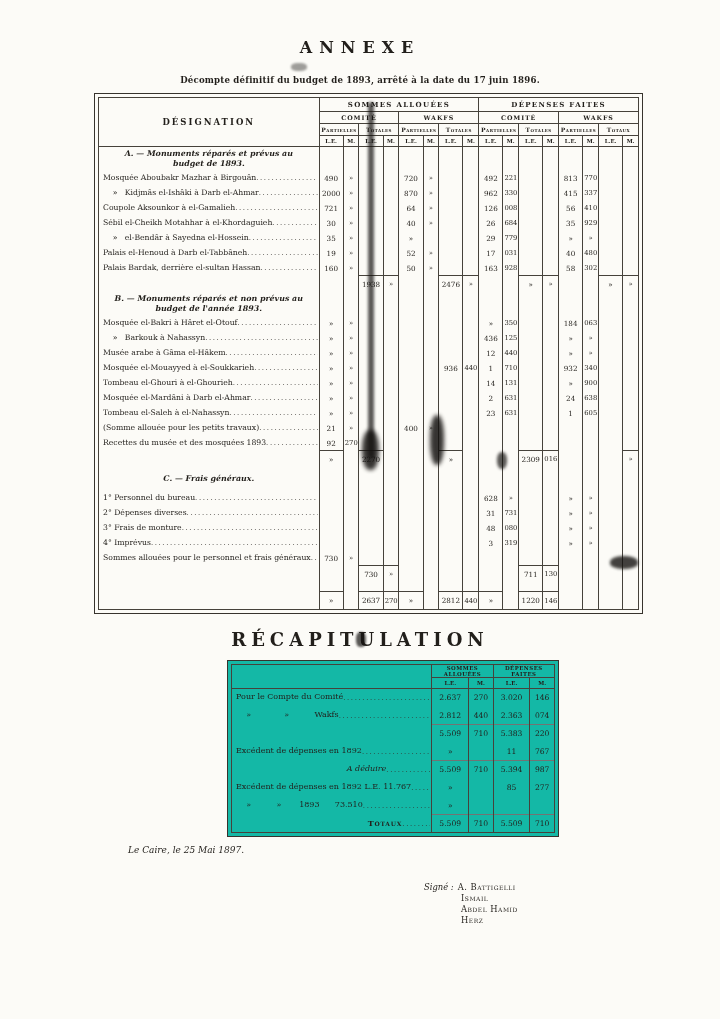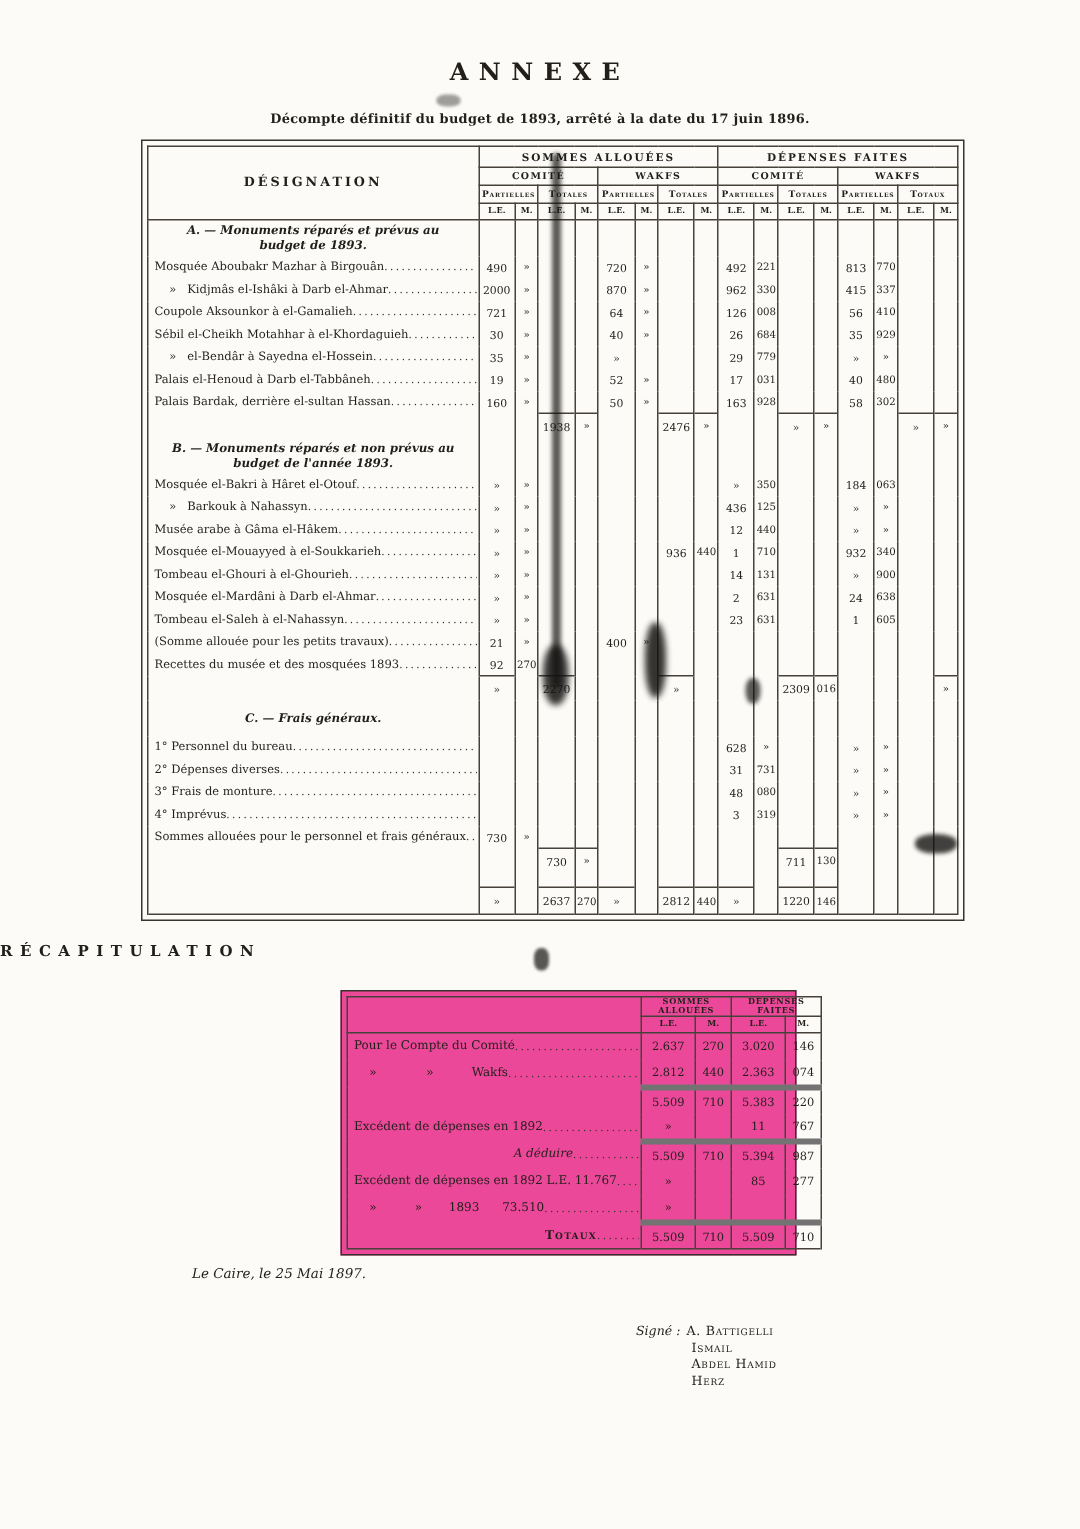--- a/index.html
+++ b/index.html
@@ -5,26 +5,26 @@
   *{box-sizing:border-box;}
   html,body{margin:0;padding:0;}
   body{background:#a8a5a0;font-family:"DejaVu Serif","Liberation Serif",serif;color:#221f1b;}
   .page{position:relative;width:720px;height:1019px;margin:0 auto;background:#fcfbf7;overflow:hidden;}
 
   
   .doc-title{position:absolute;top:38px;left:0;right:0;text-align:center;
     font-size:16px;font-weight:700;letter-spacing:7px;}
   .doc-subtitle{position:absolute;top:75px;left:0;right:0;text-align:center;
     font-size:8.6px;font-weight:700;letter-spacing:.2px;}
-  .recap-title{position:absolute;top:629px;left:0;right:0;
-    font-size:10px;font-weight:700;letter-spacing:5px;}
+  .recap-title{position:absolute;top:629px;left:0;right:0;text-align:center;
+    font-size:18px;font-weight:700;letter-spacing:5px;}
 
   
   .main-wrap{position:absolute;left:94px;top:93px;width:549px;border:1px solid #37332d;padding:3px;background:#fcfbf7;}
-  .recap-wrap{position:absolute;left:227px;top:660px;width:304px;border:1px solid #37332d;padding:3px;background:#ec4899;}
+  .recap-wrap{position:absolute;left:227px;top:660px;width:332px;border:1px solid #37332d;padding:3px;background:#14b8a6;}
 
   table.grid{border-collapse:collapse;width:100%;table-layout:fixed;border:1px solid #46423b;}
   .grid th,.grid td{padding:0 1px;overflow:hidden;}
   .grid thead th{border:1px solid #46423b;text-align:center;font-weight:600;}
   .grid tbody td{border-left:1px solid #46423b;border-right:1px solid #46423b;border-top:none;border-bottom:none;}
 
   
   th.desig{font-size:8.5px;letter-spacing:2px;font-weight:700;}
   th.grp{font-size:7px;letter-spacing:1.3px;height:14px;margin-top:42px;}
   th.sub{font-size:6.3px;letter-spacing:.9px;height:12px;}
@@ -46,21 +46,21 @@
   td.num{text-align:center;font-size:7.2px;vertical-align:middle;}
   td.num.mcol{font-size:6.8px;}
   tr.r-sub td.filled,tr.r-total td.filled{border-top:1px solid #46423b;}
 
   
   .rtable tbody tr{height:18px;}
   .rtable th.grp{font-size:5.4px;letter-spacing:.5px;height:12px;}
   .rtable th.unit{height:11px;}
   .rtable td.num{font-size:7.6px;}
   .rtable .ltxt{font-size:8px;}
-  tr.rule td.num{border-top:4px solid #737373;}
+  tr.rule td.num{border-top:1px solid #737373;}
   td.rlbl.deduire .lblwrap{justify-content:flex-end;}
   td.rlbl.deduire .ltxt{font-style:italic;}
   td.rlbl.deduire .dots{flex:0 0 44px;}
   td.rlbl.totaux .lblwrap{justify-content:flex-end;}
   td.rlbl.totaux .ltxt{font-variant:small-caps;letter-spacing:.8px;font-weight:600;}
   td.rlbl.totaux .dots{flex:0 0 28px;}
 
   
   .date-line{position:absolute;left:128px;top:845px;font-style:italic;font-size:9px;}
   .sign-block{position:absolute;left:424px;top:882px;font-size:8.4px;line-height:1.2;}

